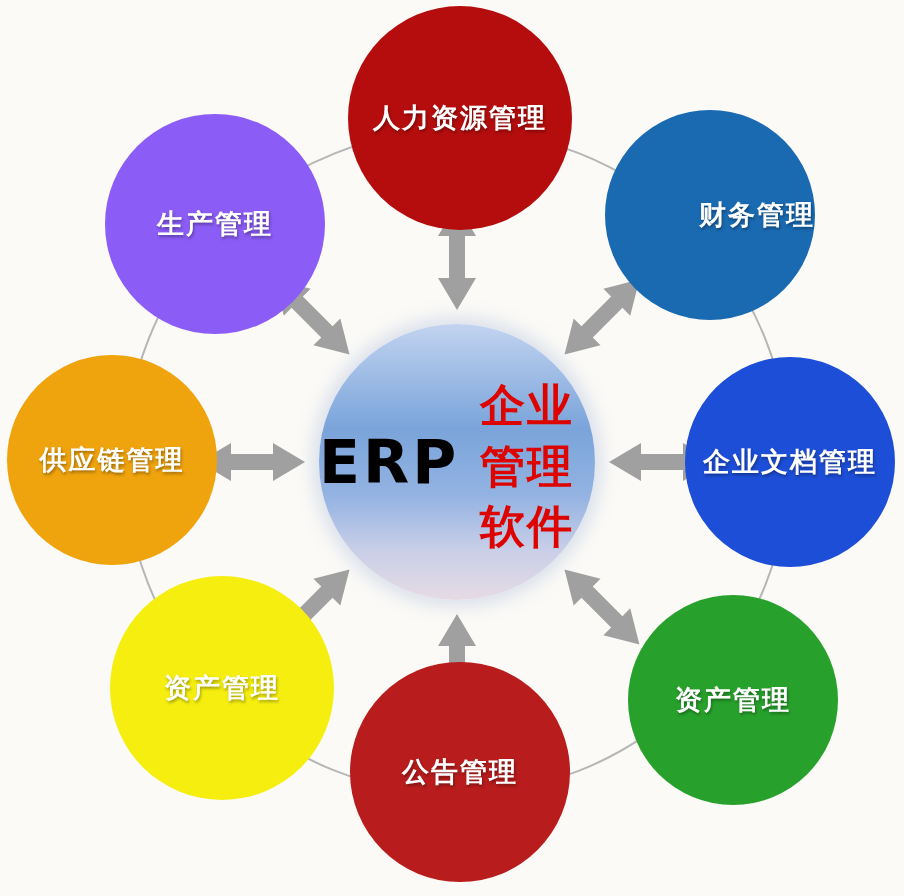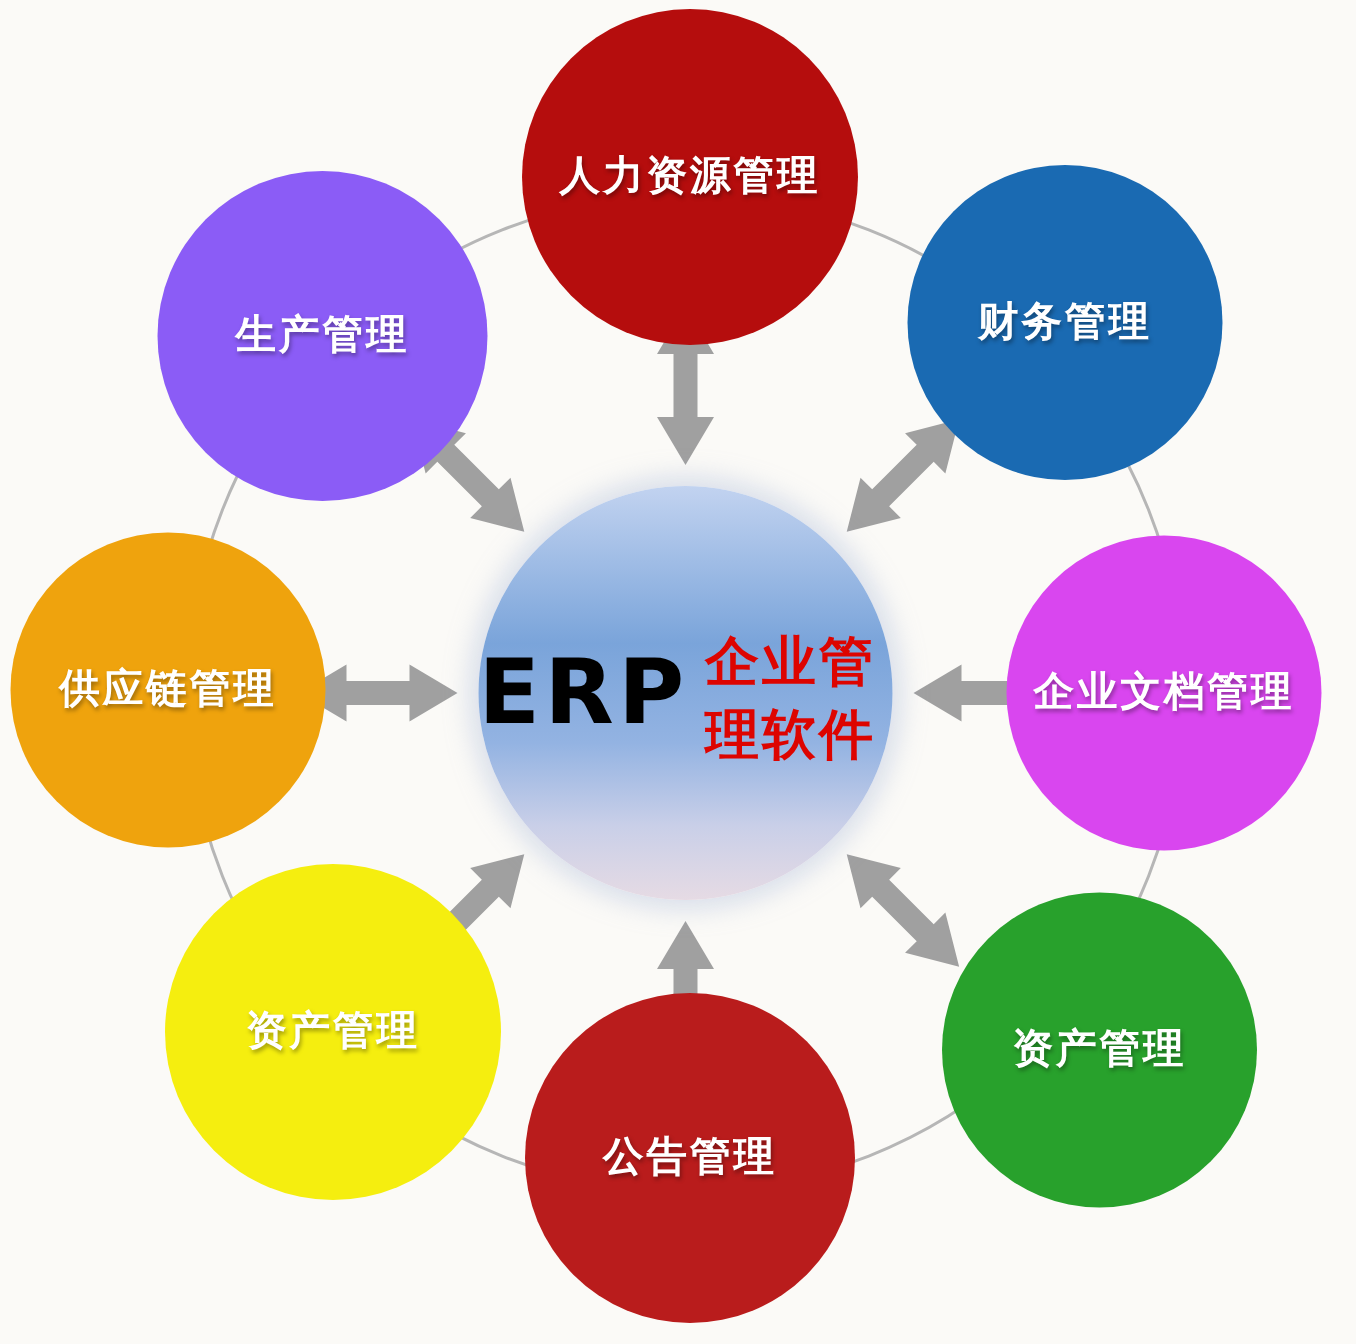--- a/index.html
+++ b/index.html
@@ -22,41 +22,41 @@
     align-items:center;justify-content:center;
     color:#ffffff;font-weight:bold;
     font-size:27px;letter-spacing:2px;line-height:1.35;
     text-shadow:1px 2px 3px rgba(0,0,0,0.35);
     text-align:center;
   }
   .node span{display:block;}
   .node span:empty{display:none;}
 
   .node-hr        {left:348px;top:6px;  width:224px;height:224px;background:#b50d0d;}
-  .node-finance   {left:605px;top:110px;width:210px;height:210px;background:#1a6ab2;}
-  .node-document  {left:671px;top:357px;width:210px;height:210px;background:#d946ef;}
+  .node-finance   {left:605px;top:110px;width:210px;height:210px;background:#1a6ab2;justify-content:flex-end;}
+  .node-document  {left:685px;top:357px;width:210px;height:210px;background:#1d4ed8;}
   .node-asset     {left:628px;top:595px;width:210px;height:210px;background:#28a12c;}
   .node-announce  {left:350px;top:662px;width:220px;height:220px;background:#b91c1c;}
   .node-customer  {left:110px;top:576px;width:224px;height:224px;background:#f5ee0f;}
   .node-supply    {left:7px;  top:355px;width:210px;height:210px;background:#efa30d;}
   .node-production{left:105px;top:114px;width:220px;height:220px;background:#8b5cf6;}
 
   .node-center{
     left:319px;top:324px;width:276px;height:276px;
     z-index:3;
     background:linear-gradient(180deg,#c2d3f0 0%,#7aa4da 38%,#93b3e2 62%,#c9cfe8 82%,#e6dbe4 100%);
     box-shadow:0 0 18px 6px rgba(150,170,210,0.35);
     text-shadow:none;
   }
   .center-title{
     color:#000000;font-size:60px;font-weight:bold;
     letter-spacing:3px;line-height:1.1;
   }
   .center-subtitle{
-    color:#dd0400;font-size:36px;font-weight:bold;
+    color:#dd0400;font-size:45px;font-weight:bold;
     letter-spacing:2px;margin-top:10px;
   }
 </style>
 </head>
 <body>
 
 <div class="stage">
 
   <svg class="links" width="904" height="896" viewBox="0 0 904 896">
     <defs>

